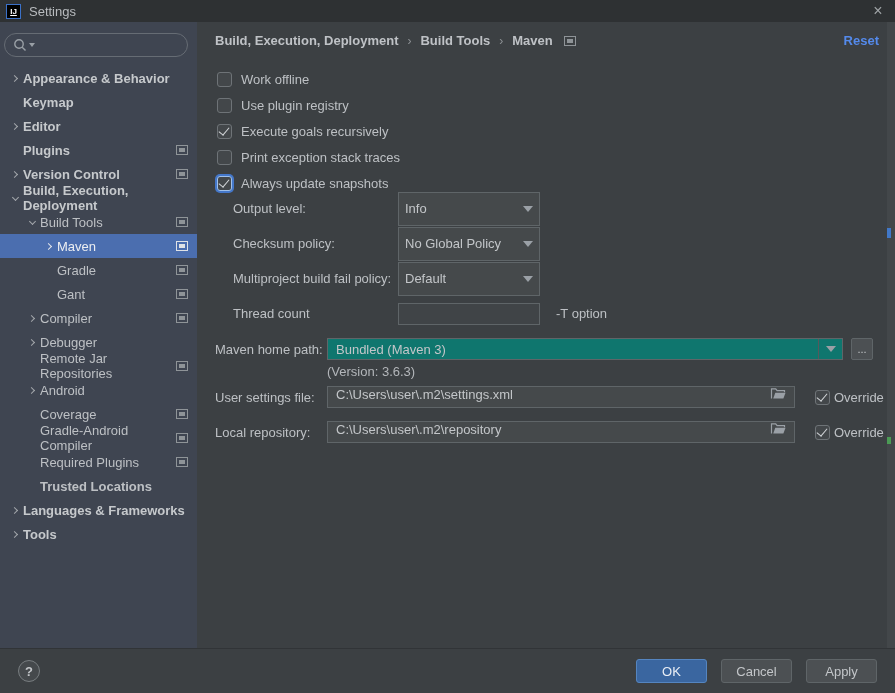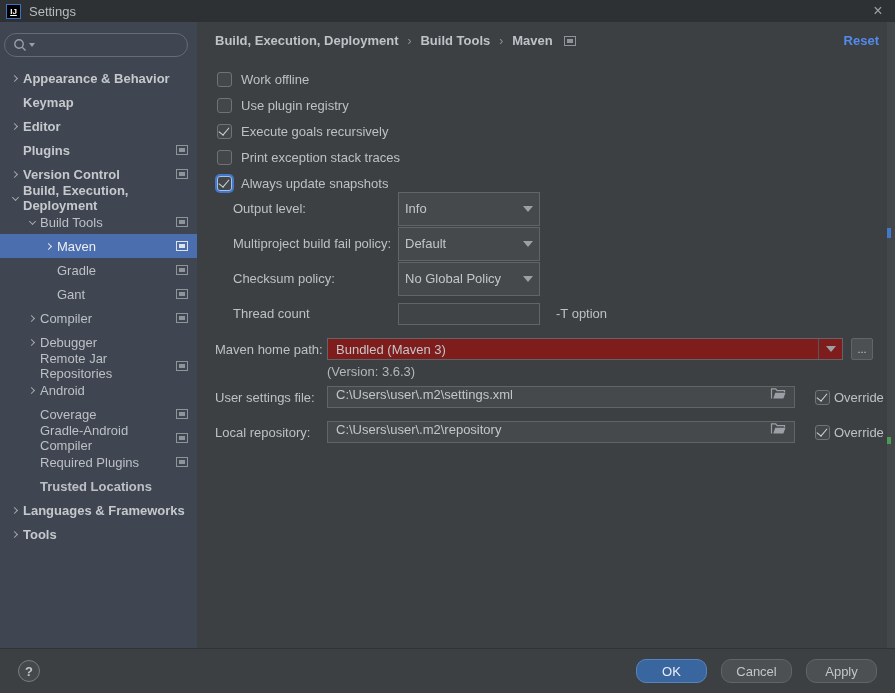--- a/index.html
+++ b/index.html
@@ -69,21 +69,21 @@
     display:flex; align-items:center; padding:16px 6px; color:#c3c6c9; font-size:13px;
     cursor:default; }
   .select .arrow { margin-left:auto; width:0; height:0; border-left:5px solid transparent;
     border-right:5px solid transparent; border-top:6px solid #9aa0a6; }
   .textfield { width:142px; height:22px; background:#404447; border:1px solid #5f6568;
     color:#c3c6c9; font-size:13px; padding:0 6px; display:flex; align-items:center; }
   .suffix { margin-left:16px; color:#bdc0c4; font-size:13px; }
 
   .mavenhome { position:absolute; top:316px; left:18px; display:flex; align-items:center; }
   .mh-label { width:112px; color:#bdc0c4; font-size:13px; flex:none; }
-  .combo { width:516px; height:22px; background:#7f1d1d; border:1px solid #5f6568;
+  .combo { width:516px; height:22px; background:#0f766e; border:1px solid #5f6568;
     display:flex; align-items:center; color:#c3c6c9; font-size:13px; }
   .combo .val { padding:0 8px; }
   .combo .arrowbox { margin-left:auto; width:24px; height:100%; display:flex;
     align-items:center; justify-content:center; border-left:1px solid #55595c; }
   .combo .arrow { width:0; height:0; border-left:5px solid transparent;
     border-right:5px solid transparent; border-top:6px solid #9aa0a6; }
   .morebtn { width:22px; height:22px; margin-left:8px; background:#4c5053;
     border:1px solid #5f6568; border-radius:2px; color:#c3c6c9; font-size:11px;
     display:flex; align-items:center; justify-content:center; cursor:pointer; }
   .version { position:absolute; top:342px; left:130px; color:#b3b6ba; font-size:13px; }
@@ -100,21 +100,21 @@
   .mark-green { position:absolute; top:415px; left:0; width:4px; height:7px; background:#4b9b55; }
 
   
   .footer { position:absolute; bottom:0; left:0; right:0; height:45px; background:#3c4043;
     border-top:1px solid #313437; display:flex; align-items:center; }
   .help { width:22px; height:22px; border-radius:50%; border:1.5px solid #787d80;
     background:#45494c; color:#c3c6c9; font-size:13px; font-weight:bold; display:flex;
     align-items:center; justify-content:center; margin-left:18px; cursor:pointer; }
   .btns { margin-left:auto; margin-right:18px; display:flex; gap:14px; }
   .btn { min-width:71px; height:24px; background:#4c5053; border:1px solid #5f6568;
-    border-radius:10px; color:#c3c6c9; font-size:13px; display:flex; align-items:center;
+    border-radius:3px; color:#c3c6c9; font-size:13px; display:flex; align-items:center;
     justify-content:center; cursor:pointer; padding:0 12px; }
   .btn.primary { background:#3a66a0; border-color:#5585c0; color:#e9eef5; }
 </style>
 </head>
 <body>
 
 <div class="window">
 
   <div class="titlebar">
     <span class="logo">IJ</span>
@@ -283,30 +283,30 @@
 
     <div class="fieldrows" id="fieldrows">
         <div class="frow">
           <span class="flabel">Output level:</span>
           <div class="select">
             <span>Info</span>
             <span class="arrow"></span>
           </div>
         </div>
         <div class="frow">
+          <span class="flabel">Checksum policy:</span>
+          <div class="select">
+            <span>No Global Policy</span>
+            <span class="arrow"></span>
+          </div>
+        </div>
+        <div class="frow">
           <span class="flabel">Multiproject build fail policy:</span>
           <div class="select">
             <span>Default</span>
-            <span class="arrow"></span>
-          </div>
-        </div>
-        <div class="frow">
-          <span class="flabel">Checksum policy:</span>
-          <div class="select">
-            <span>No Global Policy</span>
             <span class="arrow"></span>
           </div>
         </div>
         <div class="frow">
           <span class="flabel">Thread count</span>
           <div class="textfield"></div>
           <span class="suffix">-T option</span>
         </div>
       </div>
 

